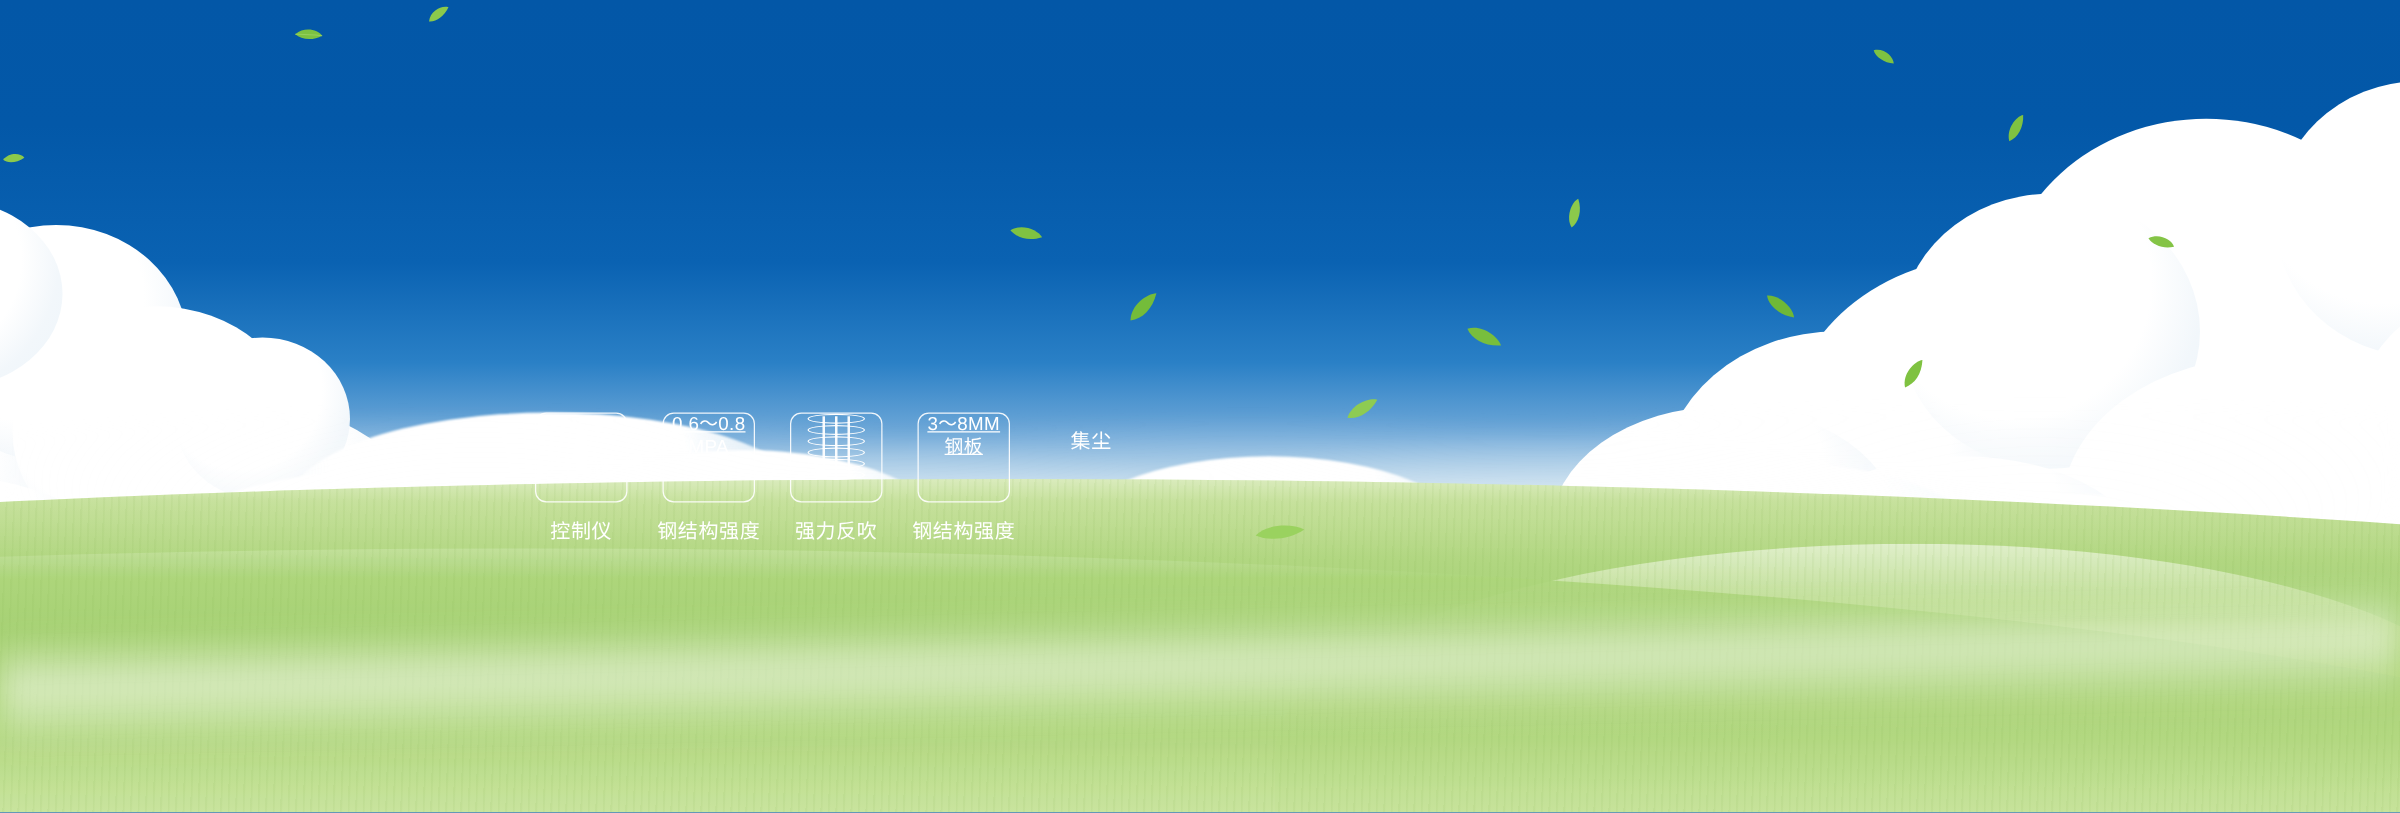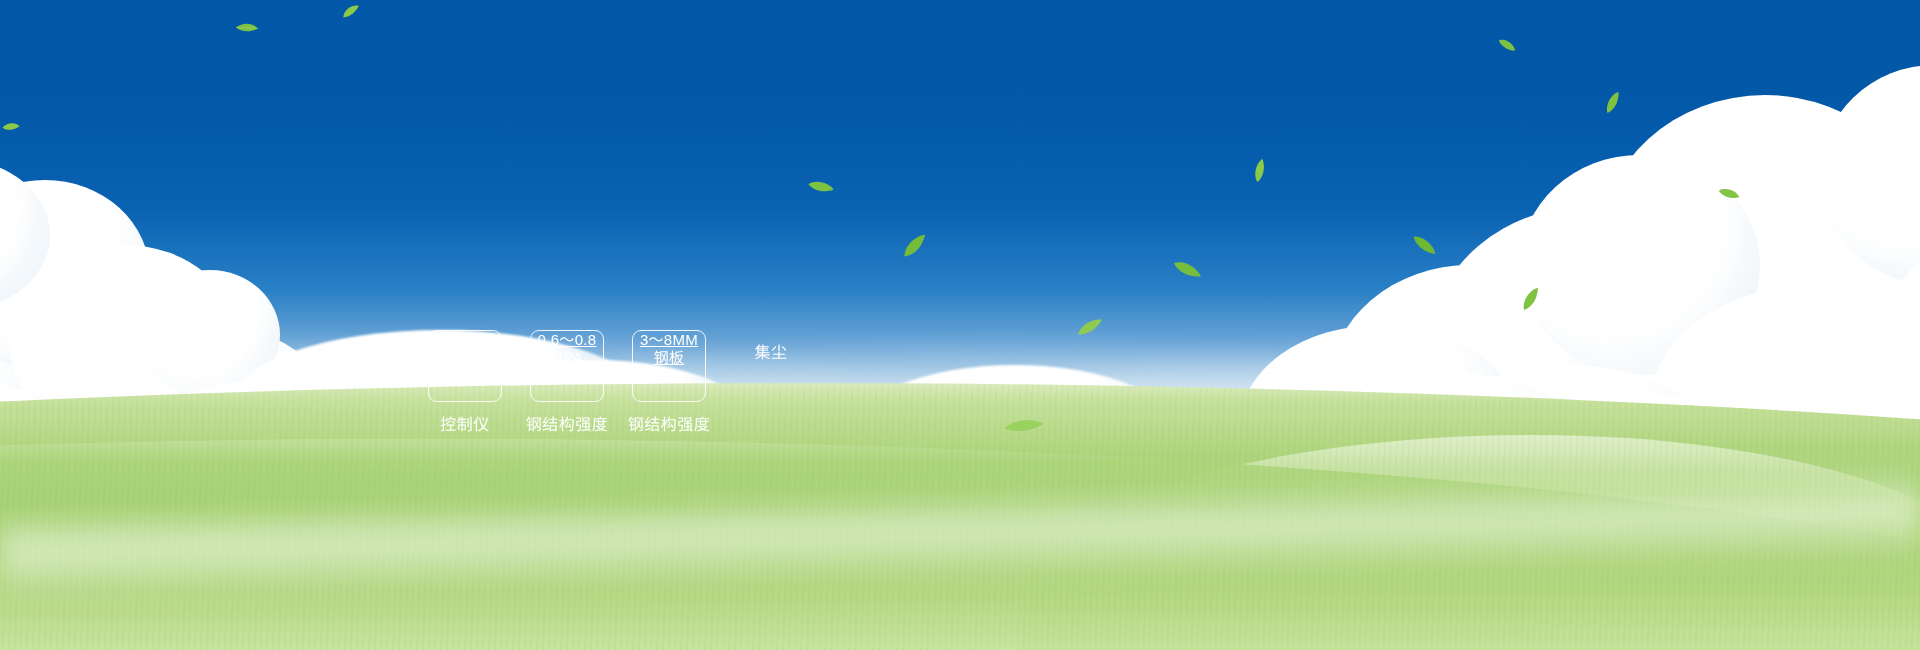--- a/index.html
+++ b/index.html
@@ -317,20 +317,36 @@
       <div class="feat">
         <div class="feat-box">
           <div>
             <div class="txt">0.6～0.8</div>
             <div class="txt">MPA</div>
           </div>
         </div>
         <div class="feat-cap">钢结构强度</div>
       </div>
 
+      <div class="feat">
+        <div class="feat-box">
+          <div class="filterstack">
+            <div class="rod" style="left:12px"></div>
+            <div class="rod" style="left:22px"></div>
+            <div class="rod" style="left:32px"></div>
+            <div class="disc" style="top:0px"></div>
+            <div class="disc" style="top:9px"></div>
+            <div class="disc" style="top:18px"></div>
+            <div class="disc" style="top:27px"></div>
+            <div class="disc" style="top:36px"></div>
+            <div class="disc" style="top:45px"></div>
+          </div>
+        </div>
+        <div class="feat-cap">强力反吹</div>
+      </div>
 
       <div class="feat">
         <div class="feat-box">
           <div>
             <div class="txt">3～8MM</div>
             <div class="txt">钢板</div>
           </div>
         </div>
         <div class="feat-cap">钢结构强度</div>
       </div>

